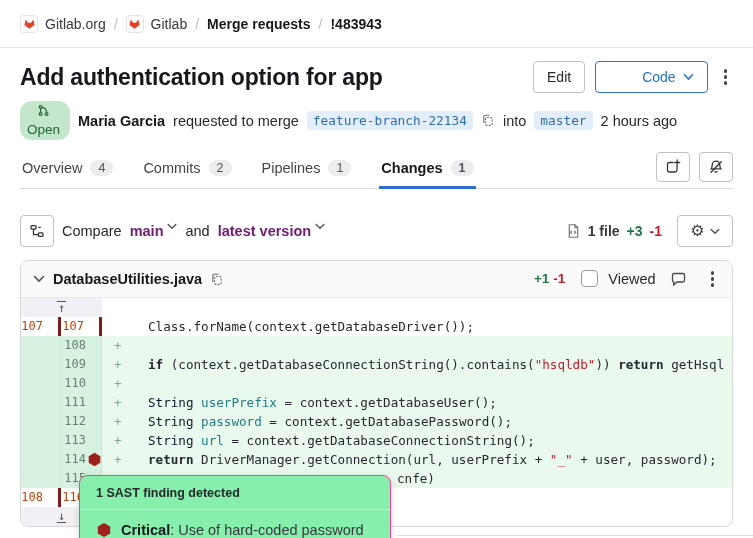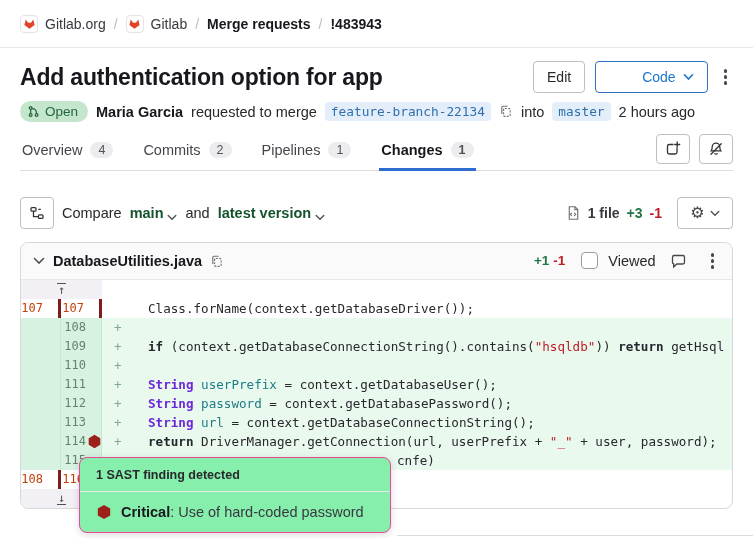--- a/index.html
+++ b/index.html
@@ -24,21 +24,21 @@
   .title-actions { margin-left:auto; display:flex; align-items:center; gap:10px; }
   .btn { display:inline-flex; align-items:center; gap:7px; height:32px; padding:0 13px;
          border:1px solid #bfbfc3; border-radius:4px; background:#fff; font-size:14px; color:#28282d; cursor:pointer; }
   .btn.code { border-color:#2f73c0; color:#1f75cb; font-weight:400; }
   .kebab { display:flex; flex-direction:column; gap:2.6px; padding:6px 6px; cursor:pointer; }
   .kebab i { width:3.4px; height:3.4px; border-radius:50%; background:#47464b; }
 
   
   .meta-row { margin-top:8px; display:flex; align-items:center; gap:8px; font-size:14.5px; flex-wrap:nowrap; }
   .status-badge { display:inline-flex; align-items:center; gap:5px; background:#c3e6cd; color:#24663b;
-                  border-radius:12px; padding:3px 10px 3px 7px; font-size:13.5px; }
+                  border-radius:12px; padding:3px 10px 3px 7px; font-size:13.5px;flex-direction:column; }
   .author { font-weight:700; color:#18171d; }
   .branch-badge { font-family:"DejaVu Sans Mono", monospace; font-size:12.8px; color:#2f6fab;
                   background:#e4eefa; border-radius:4px; padding:2px 6px; }
   .copy-icon { display:inline-flex; color:#737278; cursor:pointer; }
 
   
   .tabs-row { margin-top:12px; display:flex; align-items:flex-end; border-bottom:1px solid #dcdcde; }
   .tabs { display:flex; gap:26px; }
   .tab { display:flex; align-items:center; gap:8px; padding:6px 2px 12px; font-size:14.5px;
          color:#46444b; position:relative; cursor:pointer; }
@@ -46,21 +46,21 @@
   .tab.active { color:#18171d; font-weight:700; }
   .tab.active::after { content:""; position:absolute; left:0; right:0; bottom:-1px; height:3px; background:#2f6cd0; }
   .tab-buttons { margin-left:auto; display:flex; gap:9px; padding-bottom:6px; }
   .icon-btn { width:34px; height:30px; border:1px solid #bfbfc3; border-radius:4px; background:#fff;
               display:flex; align-items:center; justify-content:center; color:#333; cursor:pointer; }
 
   
   .compare-row { margin-top:26px; display:flex; align-items:center; gap:8px; font-size:14.5px; }
   .tree-btn { width:34px; height:32px; }
   .compare-row .lbl { color:#28282d; }
-  .dd { display:inline-flex; align-items:flex-end; gap:4px; font-weight:700; color:#14532d; cursor:pointer; }
+  .dd { display:inline-flex; align-items:flex-start; gap:4px; font-weight:700; color:#701a75; cursor:pointer; }
   .chev { display:inline-flex; color:#535158; }
   .compare-right { margin-left:auto; display:flex; align-items:center; gap:7px; }
   .file-count { font-weight:700; color:#3a383f; font-size:14px;text-align:right; }
   .adds { color:#217645; font-weight:700; font-size:14px; }
   .dels { color:#c01c28; font-weight:700; font-size:14px; }
   .gear-btn { width:56px; height:32px; gap:5px; margin-left:8px; }
   .gear-glyph { font-size:16px; line-height:1; color:#47464b; }
 
   
   .diff-panel { position:relative; margin-top:13px; border:1px solid #d8d8dc; border-radius:8px; background:#fff; }
@@ -82,21 +82,21 @@
           border-right:3px solid #7f1d1d; cursor:pointer; }
   .lnum.new { flex-basis:41px; width:41px; }
   .drow.context { background:#fff; }
   .drow.added { background:#e9f9ee; }
   .drow.added .lnum { background:#d8f2e1; border-right:1px solid #c4e8d1; color:#64836d; }
   .code { flex:1; position:relative; padding-left:46px; white-space:pre; color:#28282d; overflow:hidden; }
   .sign { position:absolute; left:12px; color:#84a790; }
   .code.offset { padding-left:295px; }
   .tk-p { color:#28282d; }
   .tk-k { color:#24292f; font-weight:bold; }
-  .tk-t { color:#6d28d9; font-weight:bold; }
+  .tk-t { color:#0f172a; font-weight:normal; }
   .tk-v { color:#1d7c86; }
   .tk-s { color:#c01c28; }
   .drow.expand { cursor:pointer; }
   .exp-gut { flex:0 0 81px; background:#f2f0f4; display:flex; align-items:center; justify-content:center;
              color:#535158; font-size:12px; }
   .drow.expand:last-child .exp-gut { border-bottom-left-radius:7px; }
   .exp-code { flex:1; }
   .arrow { display:inline-block; line-height:1; padding:0 1px; }
   .arrow.up { border-top:1.5px solid #535158; }
   .arrow.down { border-bottom:1.5px solid #535158; }

